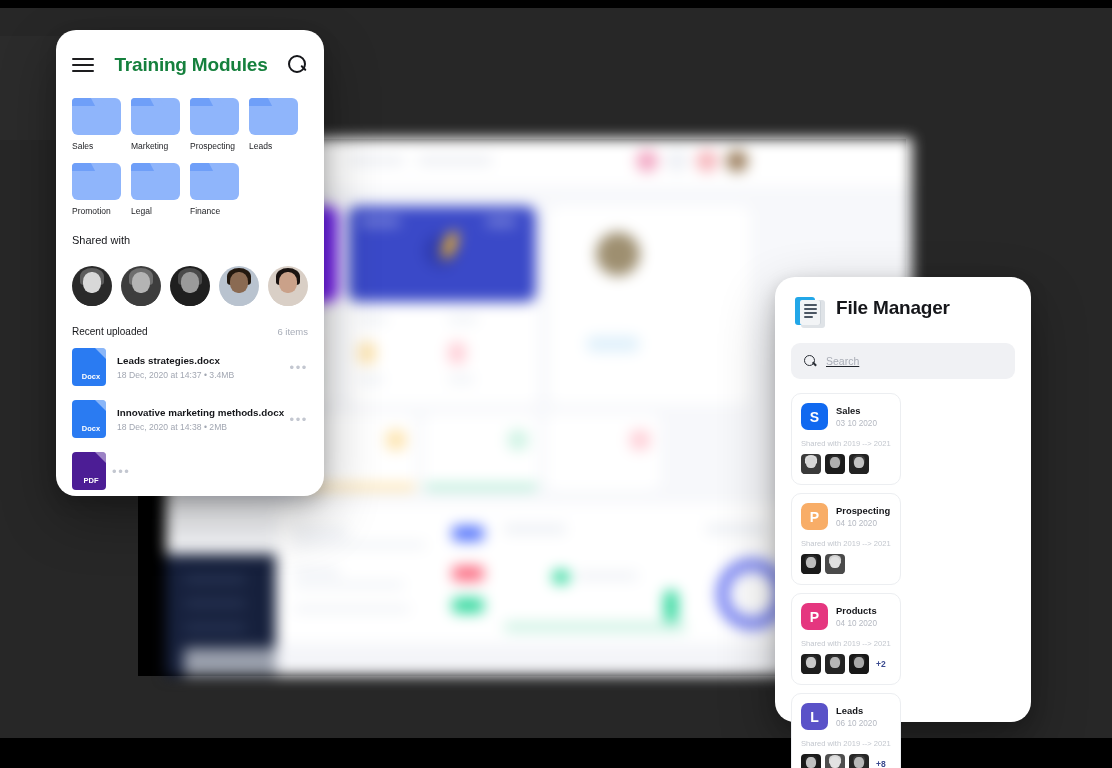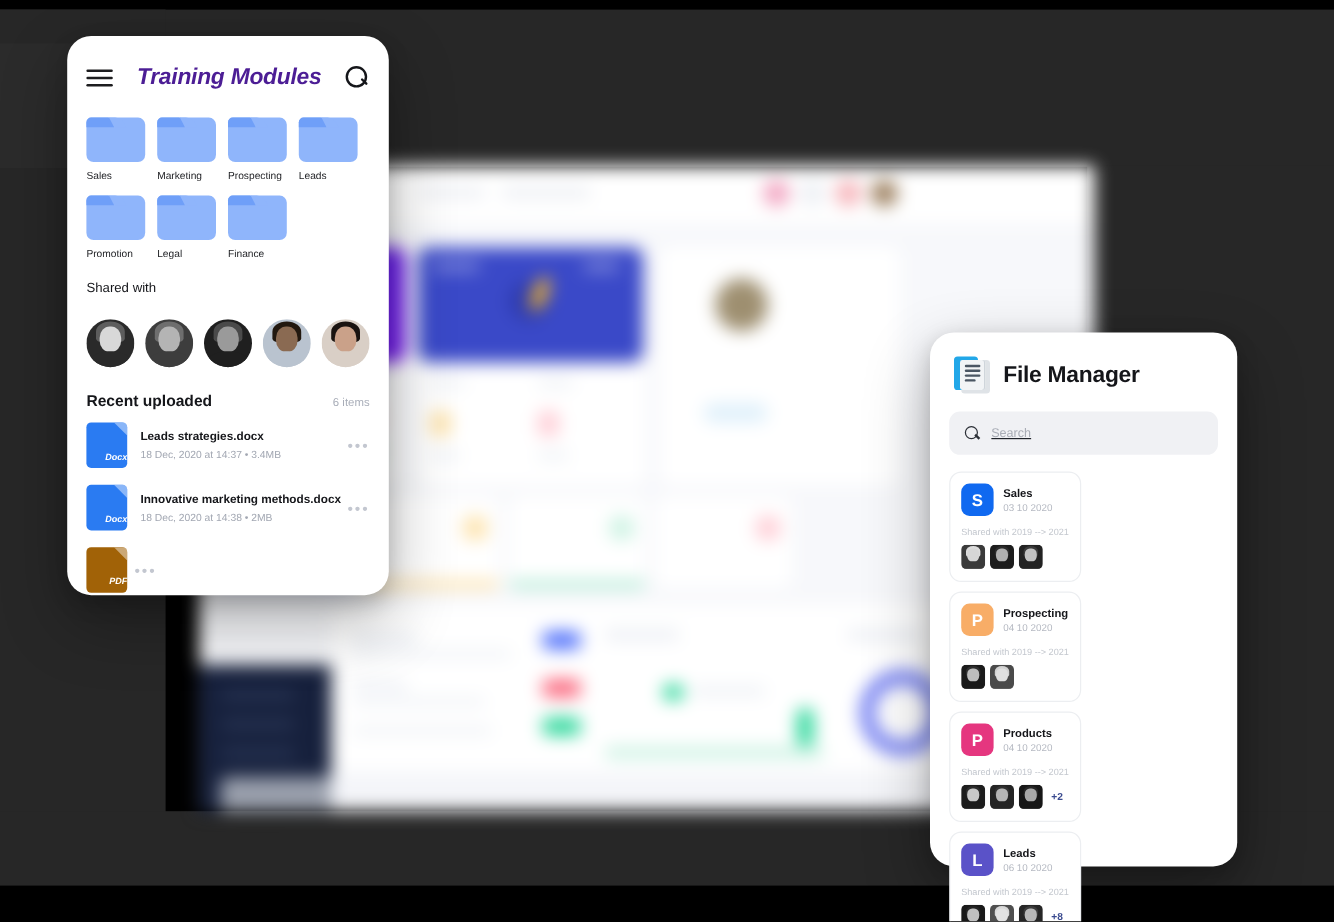--- a/index.html
+++ b/index.html
@@ -40,21 +40,21 @@
     background: #ffffff;
     border-radius: 20px;
     box-shadow: 0 22px 55px rgba(0,0,0,.30), 0 6px 18px rgba(0,0,0,.18);
   }
 
   
   #training { left: 56px; top: 30px; width: 268px; height: 466px; padding: 0 16px; }
   .tm-header { display:flex; align-items:center; height:62px; padding-top:8px; }
   .burger { width:22px; height:14px; display:flex; flex-direction:column; justify-content:space-between; cursor:pointer; }
   .burger i { display:block; height:2px; background:#1d1d1f; border-radius:2px; }
-  .tm-title { flex:1; text-align:center; font-size:19px; font-weight:bold; color:#4c1d95; letter-spacing:-.2px;font-style:italic; }
+  .tm-title { flex:1; text-align:center; font-size:19px; font-weight:bold; color:#15803d; letter-spacing:-.2px; }
   .mag { width:20px; height:20px; position:relative; cursor:pointer; }
   .mag::before { content:""; position:absolute; left:0; top:0; width:14px; height:14px; border:2px solid #15161a; border-radius:50%; }
   .mag::after { content:""; position:absolute; left:12px; top:12px; width:7px; height:2px; background:#15161a; transform:rotate(45deg); border-radius:2px; }
 
   .folder-grid { display:flex; flex-wrap:wrap; gap:0; margin-top:6px; }
   .folder-cell { width:58px; margin-right:1px; margin-bottom:12px; }
   .folder {
     width:49px; height:37px; background:#8fb5fb; border-radius:4px 6px 6px 6px; position:relative;
   }
   .folder::before {
@@ -65,36 +65,36 @@
     content:""; position:absolute; left:21px; top:0; width:10px; height:8px; background:#8fb5fb;
     border-radius:0 5px 0 0; transform:skewX(28deg);
   }
   .folder-label { font-size:8.5px; color:#1c1d21; margin-top:6px; font-weight:500; }
 
   .shared-title { font-size:11px; color:#15161a; margin-top:6px; margin-bottom:20px; font-weight:500; }
   .ava-row { display:flex; gap:9px; }
   .ava-c { width:40px; height:40px; border-radius:50%; overflow:hidden; position:relative; }
 
   .recent-head { display:flex; justify-content:space-between; align-items:baseline; margin-top:20px; margin-bottom:4px; }
-  .recent-head .lbl { font-size:13px; color:#15161a; font-weight:700; }
+  .recent-head .lbl { font-size:10px; color:#15161a; font-weight:400; }
   .recent-head .cnt { font-size:9.5px; color:#a8adb8; }
 
   .file-row { display:flex; align-items:center; padding:7px 0; }
   .ficon { width:34px; height:38px; border-radius:4px; position:relative; flex:none; }
   .ficon .fold { position:absolute; right:0; top:0; width:11px; height:11px; background:rgba(255,255,255,.45);
                  clip-path:polygon(0 0,100% 100%,100% 0); border-radius:0 4px 0 0; }
-  .ficon .ext { position:absolute; left:4px; right:0; bottom:5px; text-align:right; color:#fff; font-size:7.5px; font-weight:bold;font-style:italic; }
+  .ficon .ext { position:absolute; left:4px; right:0; bottom:5px; text-align:center; color:#fff; font-size:7.5px; font-weight:bold; }
   .fmeta { flex:1; margin-left:11px; min-width:0; }
   .fname { font-size:9.8px; font-weight:bold; color:#15161a; white-space:nowrap; }
   .fsub { font-size:8.6px; color:#a2a7b2; margin-top:4px; }
   .dots { color:#c3c7d0; font-size:13px; letter-spacing:1.6px; cursor:pointer; flex:none; padding-left:6px; }
 
   
   #filemgr { left: 775px; top: 277px; width: 256px; height: 445px; }
-  .fm-head { display:flex; align-items:center; gap:11px; padding:20px 36px 14px 20px; }
+  .fm-head { display:flex; gap:11px; padding:20px 36px 14px 20px; }
   .fm-logo { width:30px; height:32px; position:relative; flex:none; }
   .fm-logo .back { position:absolute; left:6px; top:3px; width:24px; height:28px; background:#dfe3e7; border-radius:3px; }
   .fm-logo .front { position:absolute; left:0; top:0; width:20px; height:28px; background:#22a7e8; border-radius:3px; }
   .fm-logo .paper { position:absolute; left:5px; top:3px; width:21px; height:25px; background:#f2f4f6; border-radius:2px;
                     box-shadow: -1px 0 0 #cfd5db inset; }
   .fm-logo .paper i { position:absolute; left:4px; height:2px; background:#4b5663; border-radius:1px; }
   .fm-title { font-size:19px; font-weight:bold; color:#15161a; letter-spacing:-.2px; }
 
   .fm-search { margin:0 16px; height:36px; background:#f0f1f4; border-radius:9px; display:flex; align-items:center; padding:0 13px; gap:9px; }
   .fm-search .mag2 { width:13px; height:13px; position:relative; flex:none; }
@@ -321,21 +321,21 @@
             <span class="fold"></span>
             <span class="ext">Docx</span>
           </div>
           <div class="fmeta">
             <div class="fname">Innovative marketing methods.docx</div>
             <div class="fsub">18 Dec, 2020 at 14:38 • 2MB</div>
           </div>
           <div class="dots">•••</div>
         </div>
         <div class="file-row">
-          <div class="ficon" style="background:#a16207">
+          <div class="ficon" style="background:#4c1d95">
             <span class="fold"></span>
             <span class="ext">PDF</span>
           </div>
           <div class="dots">•••</div>
         </div>
       </div>
   </div>
 
   <div class="float" id="filemgr">
     <div class="fm-head">

